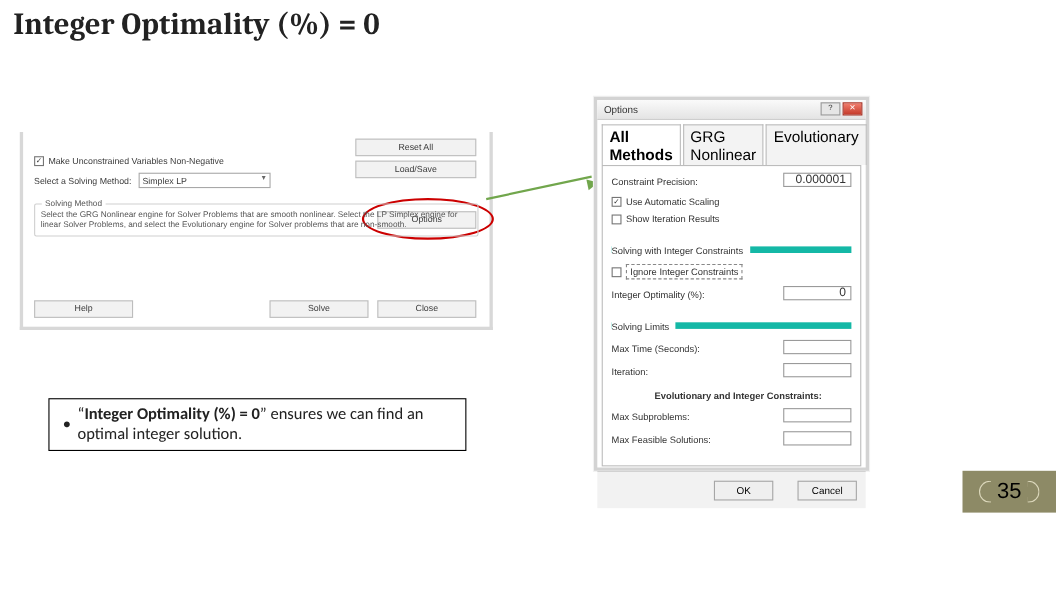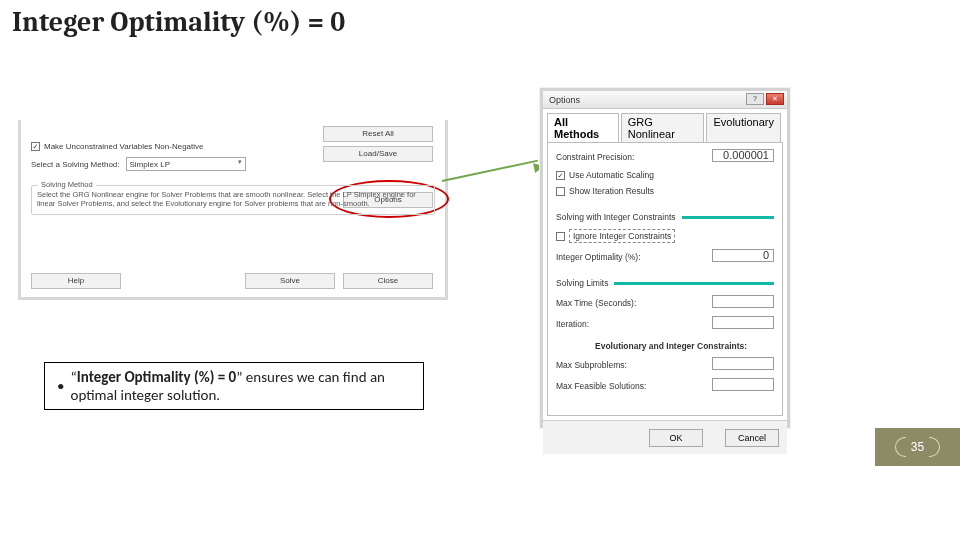--- a/index.html
+++ b/index.html
@@ -150,21 +150,21 @@
     font-size: 7px; line-height: 10px;
     text-align: center;
   }
   .win-btn.close { background: linear-gradient(#f17d6d,#c53b2b); color:#fff; border-color:#a82c1e;}
   .tabs {
     display: flex;
     padding: 4px 4px 0 4px;
     gap: 0;
   }
   .tab {
-    font-size: 11px;
+    font-size: 14px;
     padding: 2px 6px;
     border: 1px solid #bcbcbc;
     border-bottom: none;
     background: #f3f3f3;
     margin-right: 2px;
   }
   .tab.active { background: #fff; font-weight: bold; }
   .tab-body {
     margin: 0 4px 4px 4px;
     border: 1px solid #bcbcbc;
@@ -177,21 +177,21 @@
   .opt-row { display: flex; justify-content: space-between; align-items: flex-end; margin-bottom: 8px; }
   .opt-input {
     width: 62px; height: 13px;
     border: 1px solid #9a9a9a;
     font-size: 11px;
     text-align: right;
     padding-right: 4px;
     line-height: 11px;
   }
   .grp {
-    border-top: 3px solid #14b8a6;
+    border-top: 6px solid #14b8a6;
     position: relative;
     margin-top: 20px; padding-top: 10px;
   }
   .grp-title {
     position: absolute; top: -7px; left: 0;
     background: #fff; padding-right: 6px;
     font-size: 8.5px;
   }
   .chk-row { display: flex; align-items: center; gap: 4px; margin-bottom: 6px; }
   .dashed-focus { border: 1px dashed #888; padding: 1px 3px; }
@@ -230,21 +230,21 @@
 
   
   .slide-num-wrap {
     position: absolute;
     top: 428px; left: 875px;
     width: 85px; height: 38px;
     background: #8d8a66;
     display: flex; align-items: center; justify-content: center;
   }
   .slide-num {
-    color: #ffffff; font-size: 12px;
+    color: #000000; font-size: 20px;
     position: relative;
     padding: 0 12px;
   }
   .slide-num::before, .slide-num::after {
     content:"";
     position:absolute; top:50%; width:10px; height:18px;
     border:1.5px solid #ddd9bd;
     transform: translateY(-50%);
   }
   .slide-num::before { left:-4px; border-right:none; border-radius: 10px 0 0 10px;}

